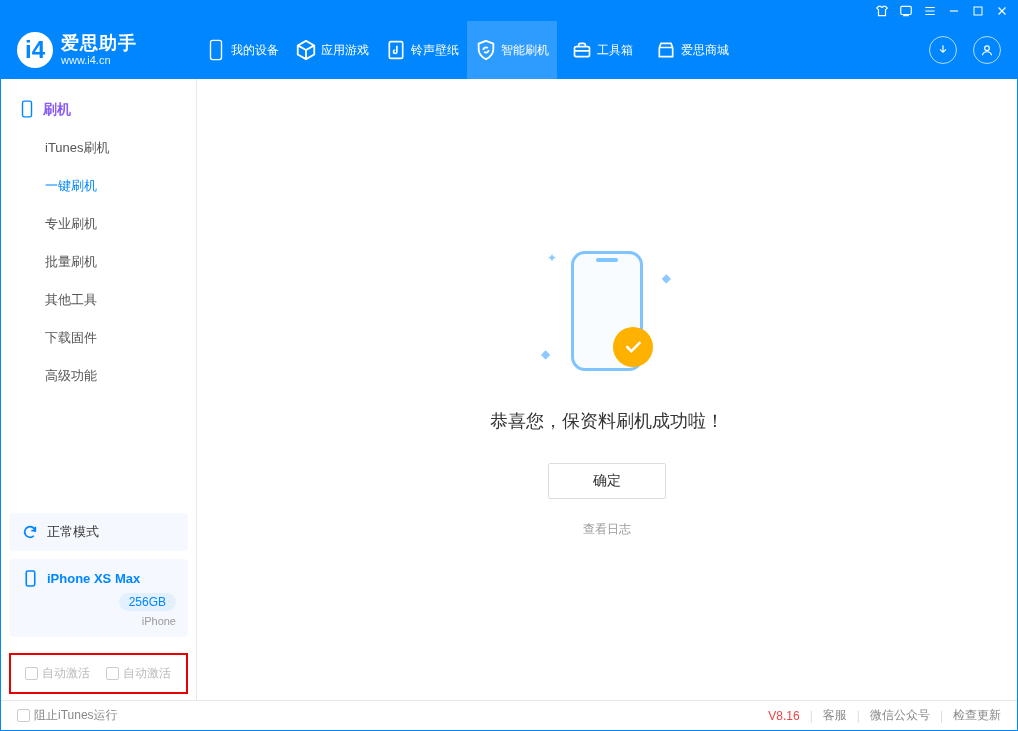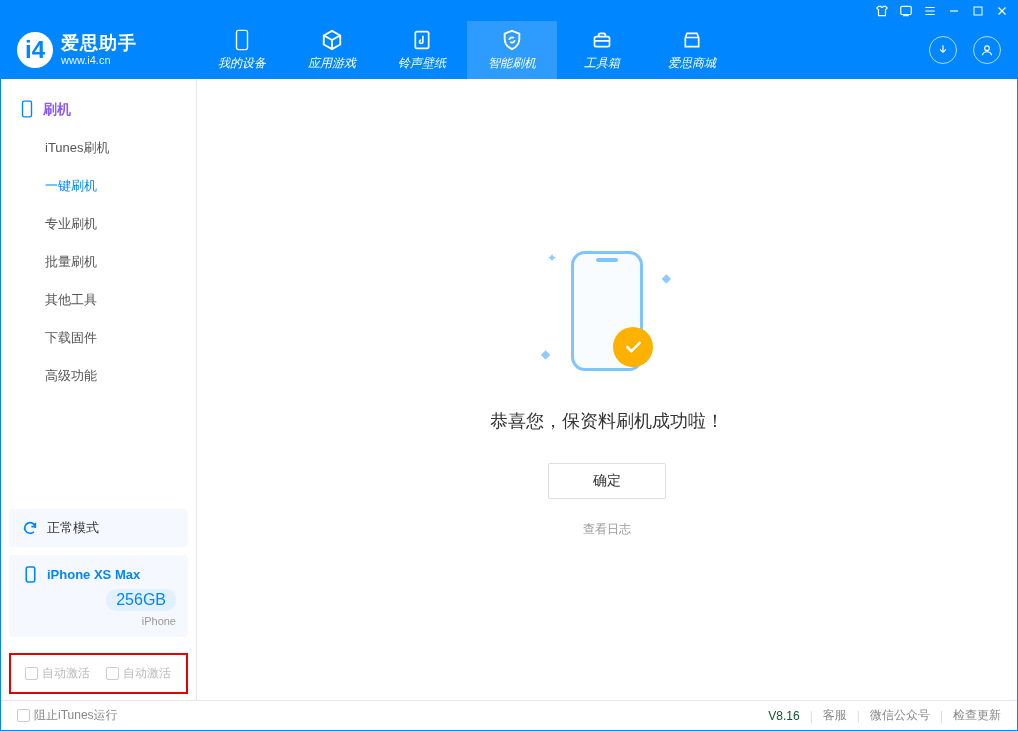--- a/index.html
+++ b/index.html
@@ -7,59 +7,59 @@
 .app-window { width: 1018px; height: 731px; background: #fff; border: 1px solid #0086ff; display: flex; flex-direction: column; }
 .titlebar { height: 20px; background: #0086ff; display: flex; justify-content: flex-end; align-items: center; padding-right: 8px; gap: 10px; }
 .titlebar-icon { width: 14px; height: 14px; color: #fff; display: flex; align-items: center; justify-content: center; cursor: pointer; }
 .header { height: 58px; background: #0086ff; display: flex; align-items: center; padding: 0 16px; }
 .logo-block { display: flex; align-items: center; gap: 8px; color: #fff; width: 180px; }
 .logo-circle { width: 36px; height: 36px; background: #fff; border-radius: 50%; display: flex; align-items: center; justify-content: center; color: #0086ff; font-weight: bold; font-size: 24px; }
 .logo-text { display: flex; flex-direction: column; line-height: 1.1; }
 .logo-title { font-size: 18px; font-weight: bold; letter-spacing: 1px; }
 .logo-sub { font-size: 11px; opacity: 0.9; }
 .nav-tabs { display: flex; height: 100%; }
-.nav-tab { width: 90px; display: flex; flex-direction: column; align-items: center; justify-content: center; color: #fff; font-size: 12px; cursor: pointer; gap: 4px; font-style: italic; }
+.nav-tab { width: 90px; display: flex; flex-direction: row; align-items: center; justify-content: center; color: #fff; font-size: 12px; cursor: pointer; gap: 4px; }
 .nav-tab.active { background: rgba(255,255,255,0.18); }
 .nav-tab-icon { width: 22px; height: 22px; display: flex; align-items: center; justify-content: center; }
 .header-spacer { flex: 1; }
 .header-right { display: flex; gap: 16px; }
 .header-right-icon { width: 28px; height: 28px; border: 1.5px solid rgba(255,255,255,0.7); border-radius: 50%; display: flex; align-items: center; justify-content: center; color: #fff; cursor: pointer; }
 .main-body { flex: 1; display: flex; min-height: 0; }
 .sidebar { width: 196px; border-right: 1px solid #e8e8e8; display: flex; flex-direction: column; background: #fff; }
 .sidebar-scroll { flex: 1; overflow-y: auto; padding-top: 12px; }
 .side-group-header { display: flex; align-items: flex-start; padding: 10px 18px; font-size: 14px; color: #8b5cf6; font-weight: bold; gap: 8px; }
 .side-group-icon { width: 16px; height: 16px; display: flex; align-items: center; justify-content: center; color: #0086ff; }
 .side-item { padding: 10px 18px 10px 44px; font-size: 13px; color: #555; cursor: pointer; }
 .side-item.active { color: #0086ff; }
 .device-block { padding: 0 8px 10px; }
 .device-card { background: #f5f9ff; border-radius: 4px; padding: 10px 12px; margin-bottom: 8px; display: flex; align-items: center; gap: 8px; font-size: 13px; color: #333; }
 .device-mode-icon { width: 18px; height: 18px; color: #0086ff; display:flex; align-items:center; justify-content:center; }
 .device-info-card { background: #f5f9ff; border-radius: 4px; padding: 10px 12px; text-align: right; }
 .device-name-row { display: flex; align-items: center; gap: 8px; font-size: 13px; font-weight: bold; color: #0086ff; }
-.device-badge { display: inline-block; background: #e3f0ff; color: #0086ff; font-size: 16px; padding: 2px 10px; border-radius: 10px; margin-top: 6px; }
+.device-badge { display: inline-block; background: #e3f0ff; color: #0086ff; font-size: 12px; padding: 2px 10px; border-radius: 10px; margin-top: 6px; }
 .device-type { font-size: 11px; color: #999; margin-top: 4px; }
 .checkbox-row { padding: 10px 14px; border: 2px solid #e60000; margin: 6px 8px; display: flex; gap: 16px; }
 .chk { display: flex; align-items: center; gap: 4px; font-size: 12px; color: #bbb; cursor: pointer; }
 .chk-box { width: 13px; height: 13px; border: 1px solid #ccc; border-radius: 2px; }
 .content { flex: 1; display: flex; flex-direction: column; align-items: center; justify-content: center; }
 .illustration { width: 140px; height: 140px; position: relative; margin-bottom: 28px; display:flex; align-items:center; justify-content:center;}
 .phone-shape { width: 72px; height: 120px; border: 3px solid #7fc3ff; border-radius: 14px; background: #f8fcff; position: relative; }
 .phone-notch { position:absolute; top:4px; left:50%; transform:translateX(-50%); width:22px; height:4px; background:#7fc3ff; border-radius:3px;}
 .check-circle { position: absolute; right: 24px; bottom: 14px; width: 40px; height: 40px; background: #ffb100; border-radius: 50%; display: flex; align-items: center; justify-content: center; }
 .sparkle { position:absolute; color:#8ec9ff; font-size:12px; }
 .success-text { font-size: 18px; color: #333; margin-bottom: 30px; }
 .ok-button { padding: 8px 44px; border: 1px solid #ddd; background: #fff; font-size: 14px; color: #333; cursor: pointer; border-radius: 2px; }
 .log-link { margin-top: 22px; font-size: 12px; color: #999; cursor: pointer; }
 .statusbar { height: 30px; border-top: 1px solid #e8e8e8; display: flex; align-items: center; padding: 0 16px; font-size: 12px; color: #888; }
 .statusbar .chk { color:#888; }
 .statusbar-spacer { flex: 1; }
 .status-right { display: flex; align-items: center; gap: 10px; }
 .status-sep { color: #ddd; }
 .status-link { color: #888; cursor: pointer; }
-.status-version { color: #14532d; }
+.status-version { color: #ef4444; }
 svg { display: block; }
 </style>
 </head>
 <body>
 
 <div class="app-window">
 
   <div class="titlebar">
     <span class="titlebar-icon">
         <svg width="14" height="14" viewBox="0 0 24 24" fill="none" stroke="currentColor" stroke-width="2">

